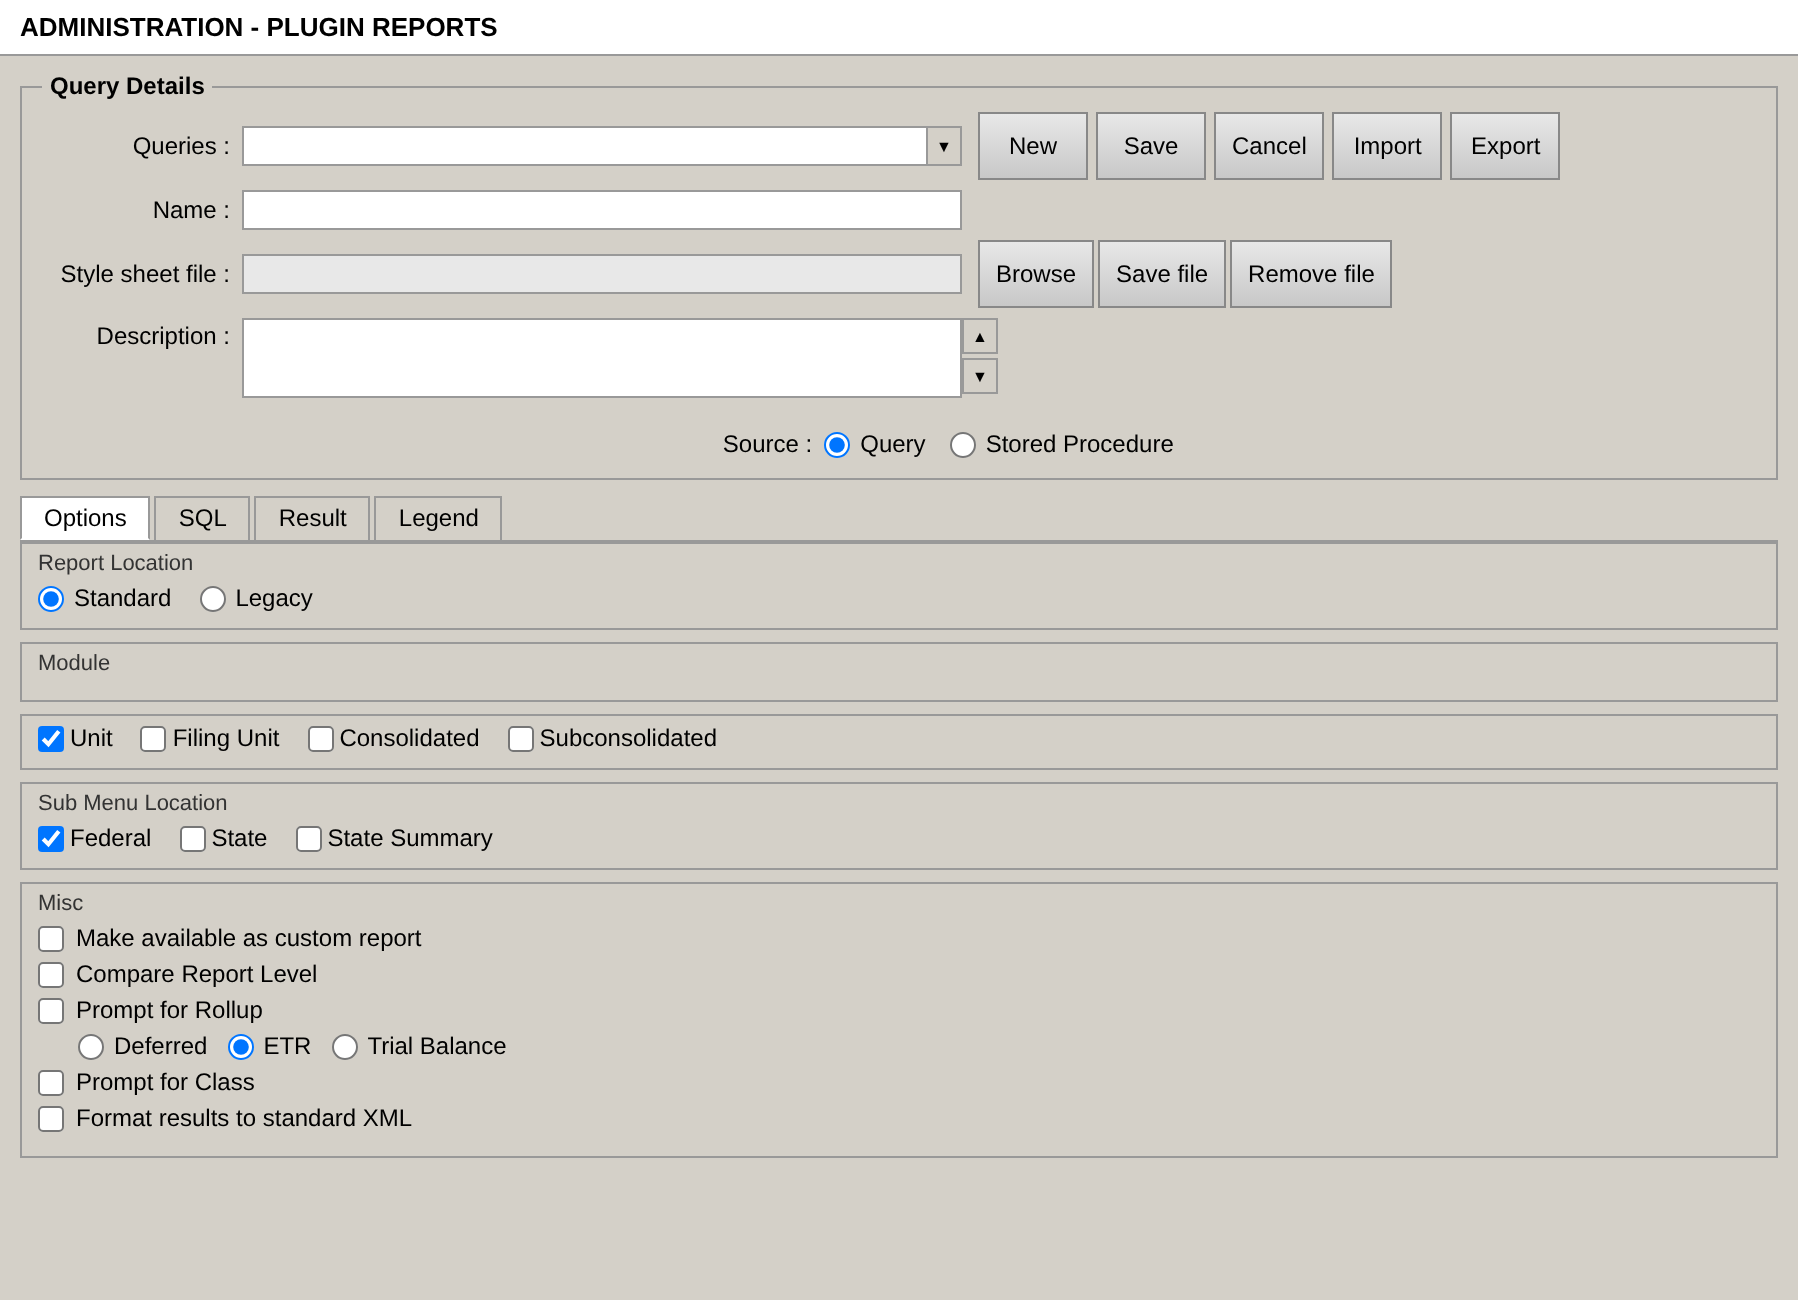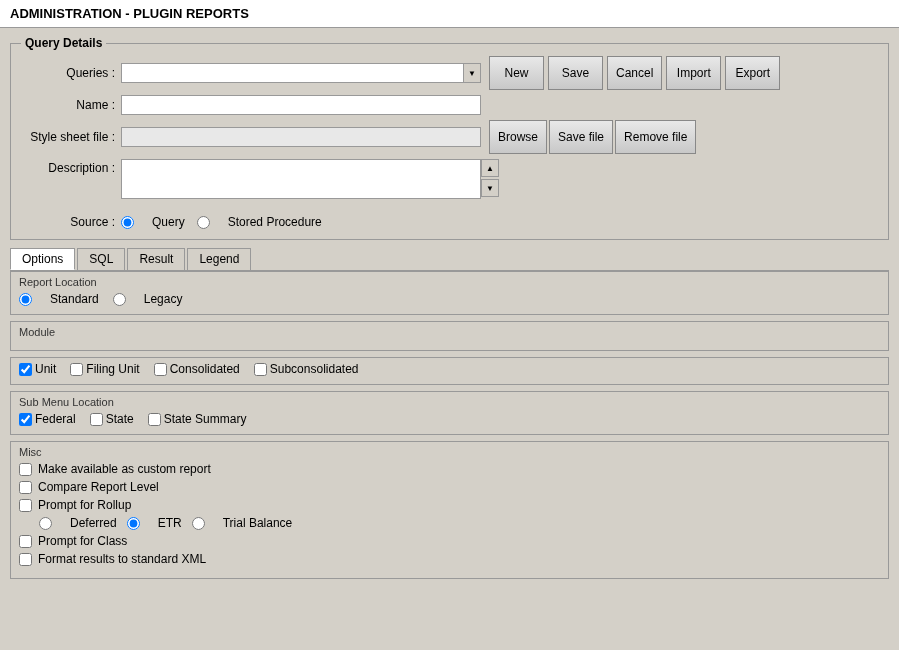--- a/index.html
+++ b/index.html
@@ -104,30 +104,31 @@
       padding: 0 8px;
     }
     .top-buttons {
       display: flex;
       align-items: center;
     }
     .source-row {
       display: flex;
       align-items: center;
       margin-top: 16px;
+      justify-content: center;
     }
     .radio-group {
       display: flex;
       align-items: center;
       gap: 12px;
     }
     .radio-label {
       display: flex;
       align-items: center;
-      gap: 18px;
+      gap: 5px;
       cursor: pointer;
     }
     .tabs-bar {
       display: flex;
       gap: 0;
       margin-bottom: 0;
       border-bottom: 1px solid #999;
     }
     .tab {
       padding: 3px 11px;

